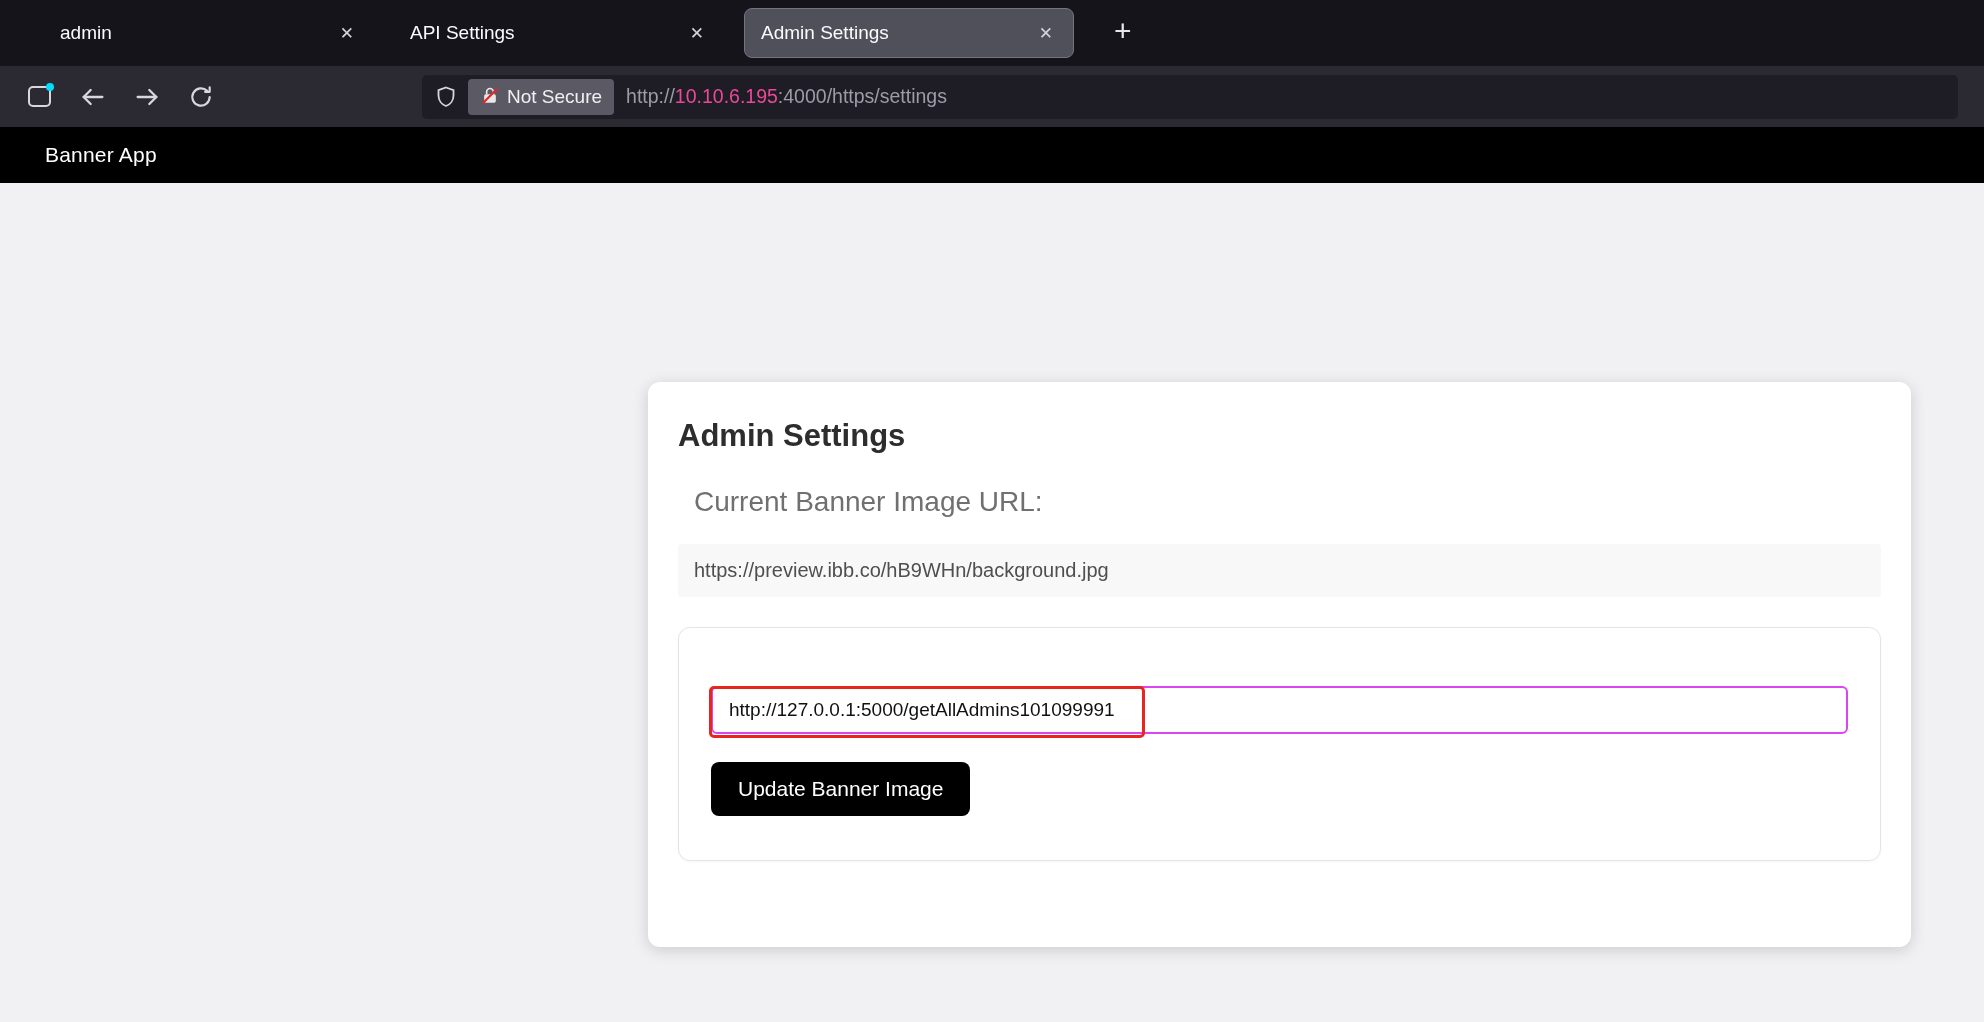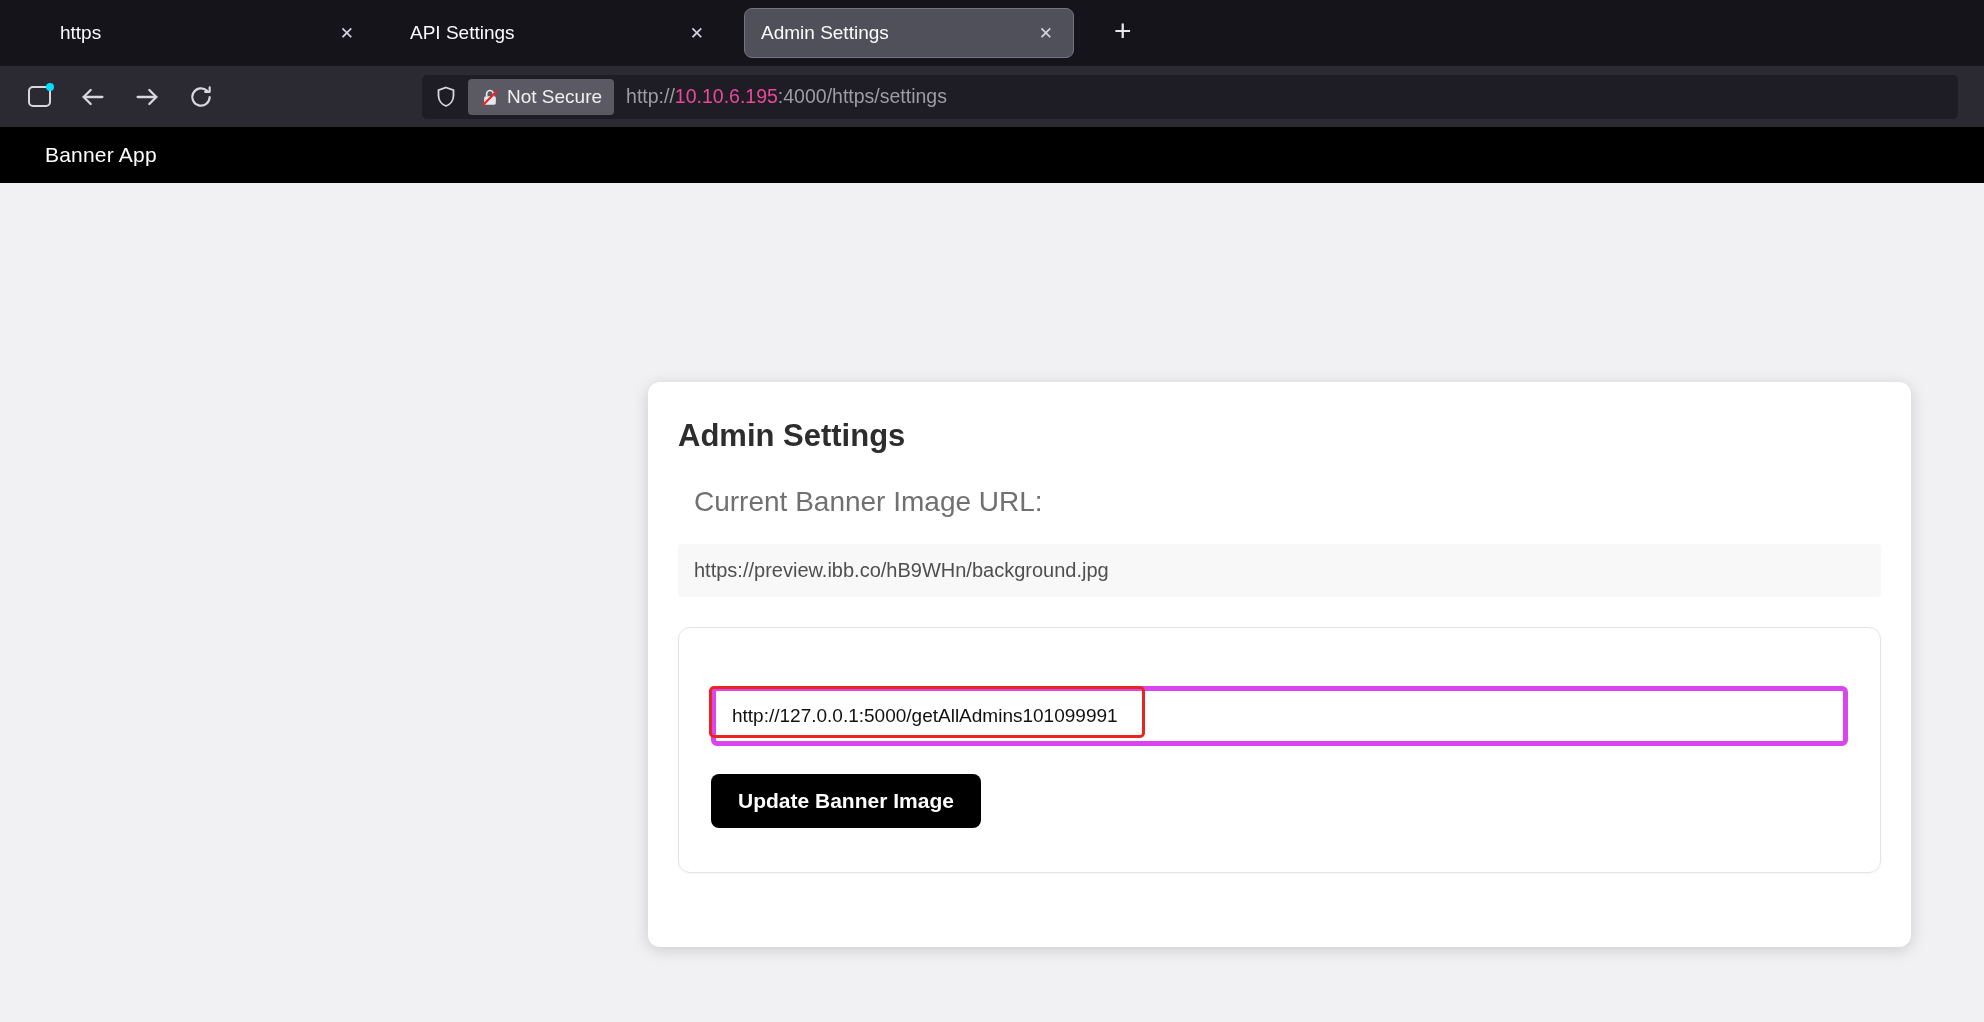--- a/index.html
+++ b/index.html
@@ -104,21 +104,21 @@
     min-width: 0;
   }
   .shield-wrap {
     display: flex;
     align-items: center;
     margin-right: 10px;
     flex: 0 0 auto;
   }
   .security-chip {
     display: flex;
-    align-items: flex-end;
+    align-items: flex-start;
     gap: 7px;
     background: #5b5a64;
     color: #f0f0f4;
     font-size: 19px;
     padding: 7px 12px;
     border-radius: 4px;
     margin-right: 12px;
     flex: 0 0 auto;
   }
   .url-text {
@@ -192,22 +192,22 @@
   .form-label {
     font-size: 21px;
     color: #2f2f2f;
   }
   .input-wrap {
     position: relative;
     margin-top: 16px;
   }
   .url-input {
     width: 100%;
-    height: 60px;
-    border: 5px solid #d946ef;
+    height: 48px;
+    border: 2px solid #d946ef;
     border-radius: 6px;
     padding: 0 16px;
     font-size: 19px;
     color: #111111;
     font-family: "Liberation Sans", sans-serif;
     background: #ffffff;
     outline: none;
   }
   .red-highlight {
     position: absolute;
@@ -220,32 +220,32 @@
     pointer-events: none;
   }
   .submit-btn {
     margin-top: 28px;
     background: var(--button-bg, #000000);
     color: #ffffff;
     border: none;
     border-radius: 8px;
     padding: 15px 27px;
     font-size: 21px;
-    font-weight: 700;
+    font-weight: 400;
     font-family: "Liberation Sans", sans-serif;
     cursor: pointer;
   }
   svg { display: block; }
 </style>
 </head>
 <body>
 
 <div class="tabbar">
   <div class="tab">
-    <span class="tab-label">https</span>
+    <span class="tab-label">admin</span>
     <span class="tab-close">✕</span>
   </div>
   <div class="tab">
     <span class="tab-label">API Settings</span>
     <span class="tab-close">✕</span>
   </div>
   <div class="tab active">
     <span class="tab-label">Admin Settings</span>
     <span class="tab-close">✕</span>
   </div>

